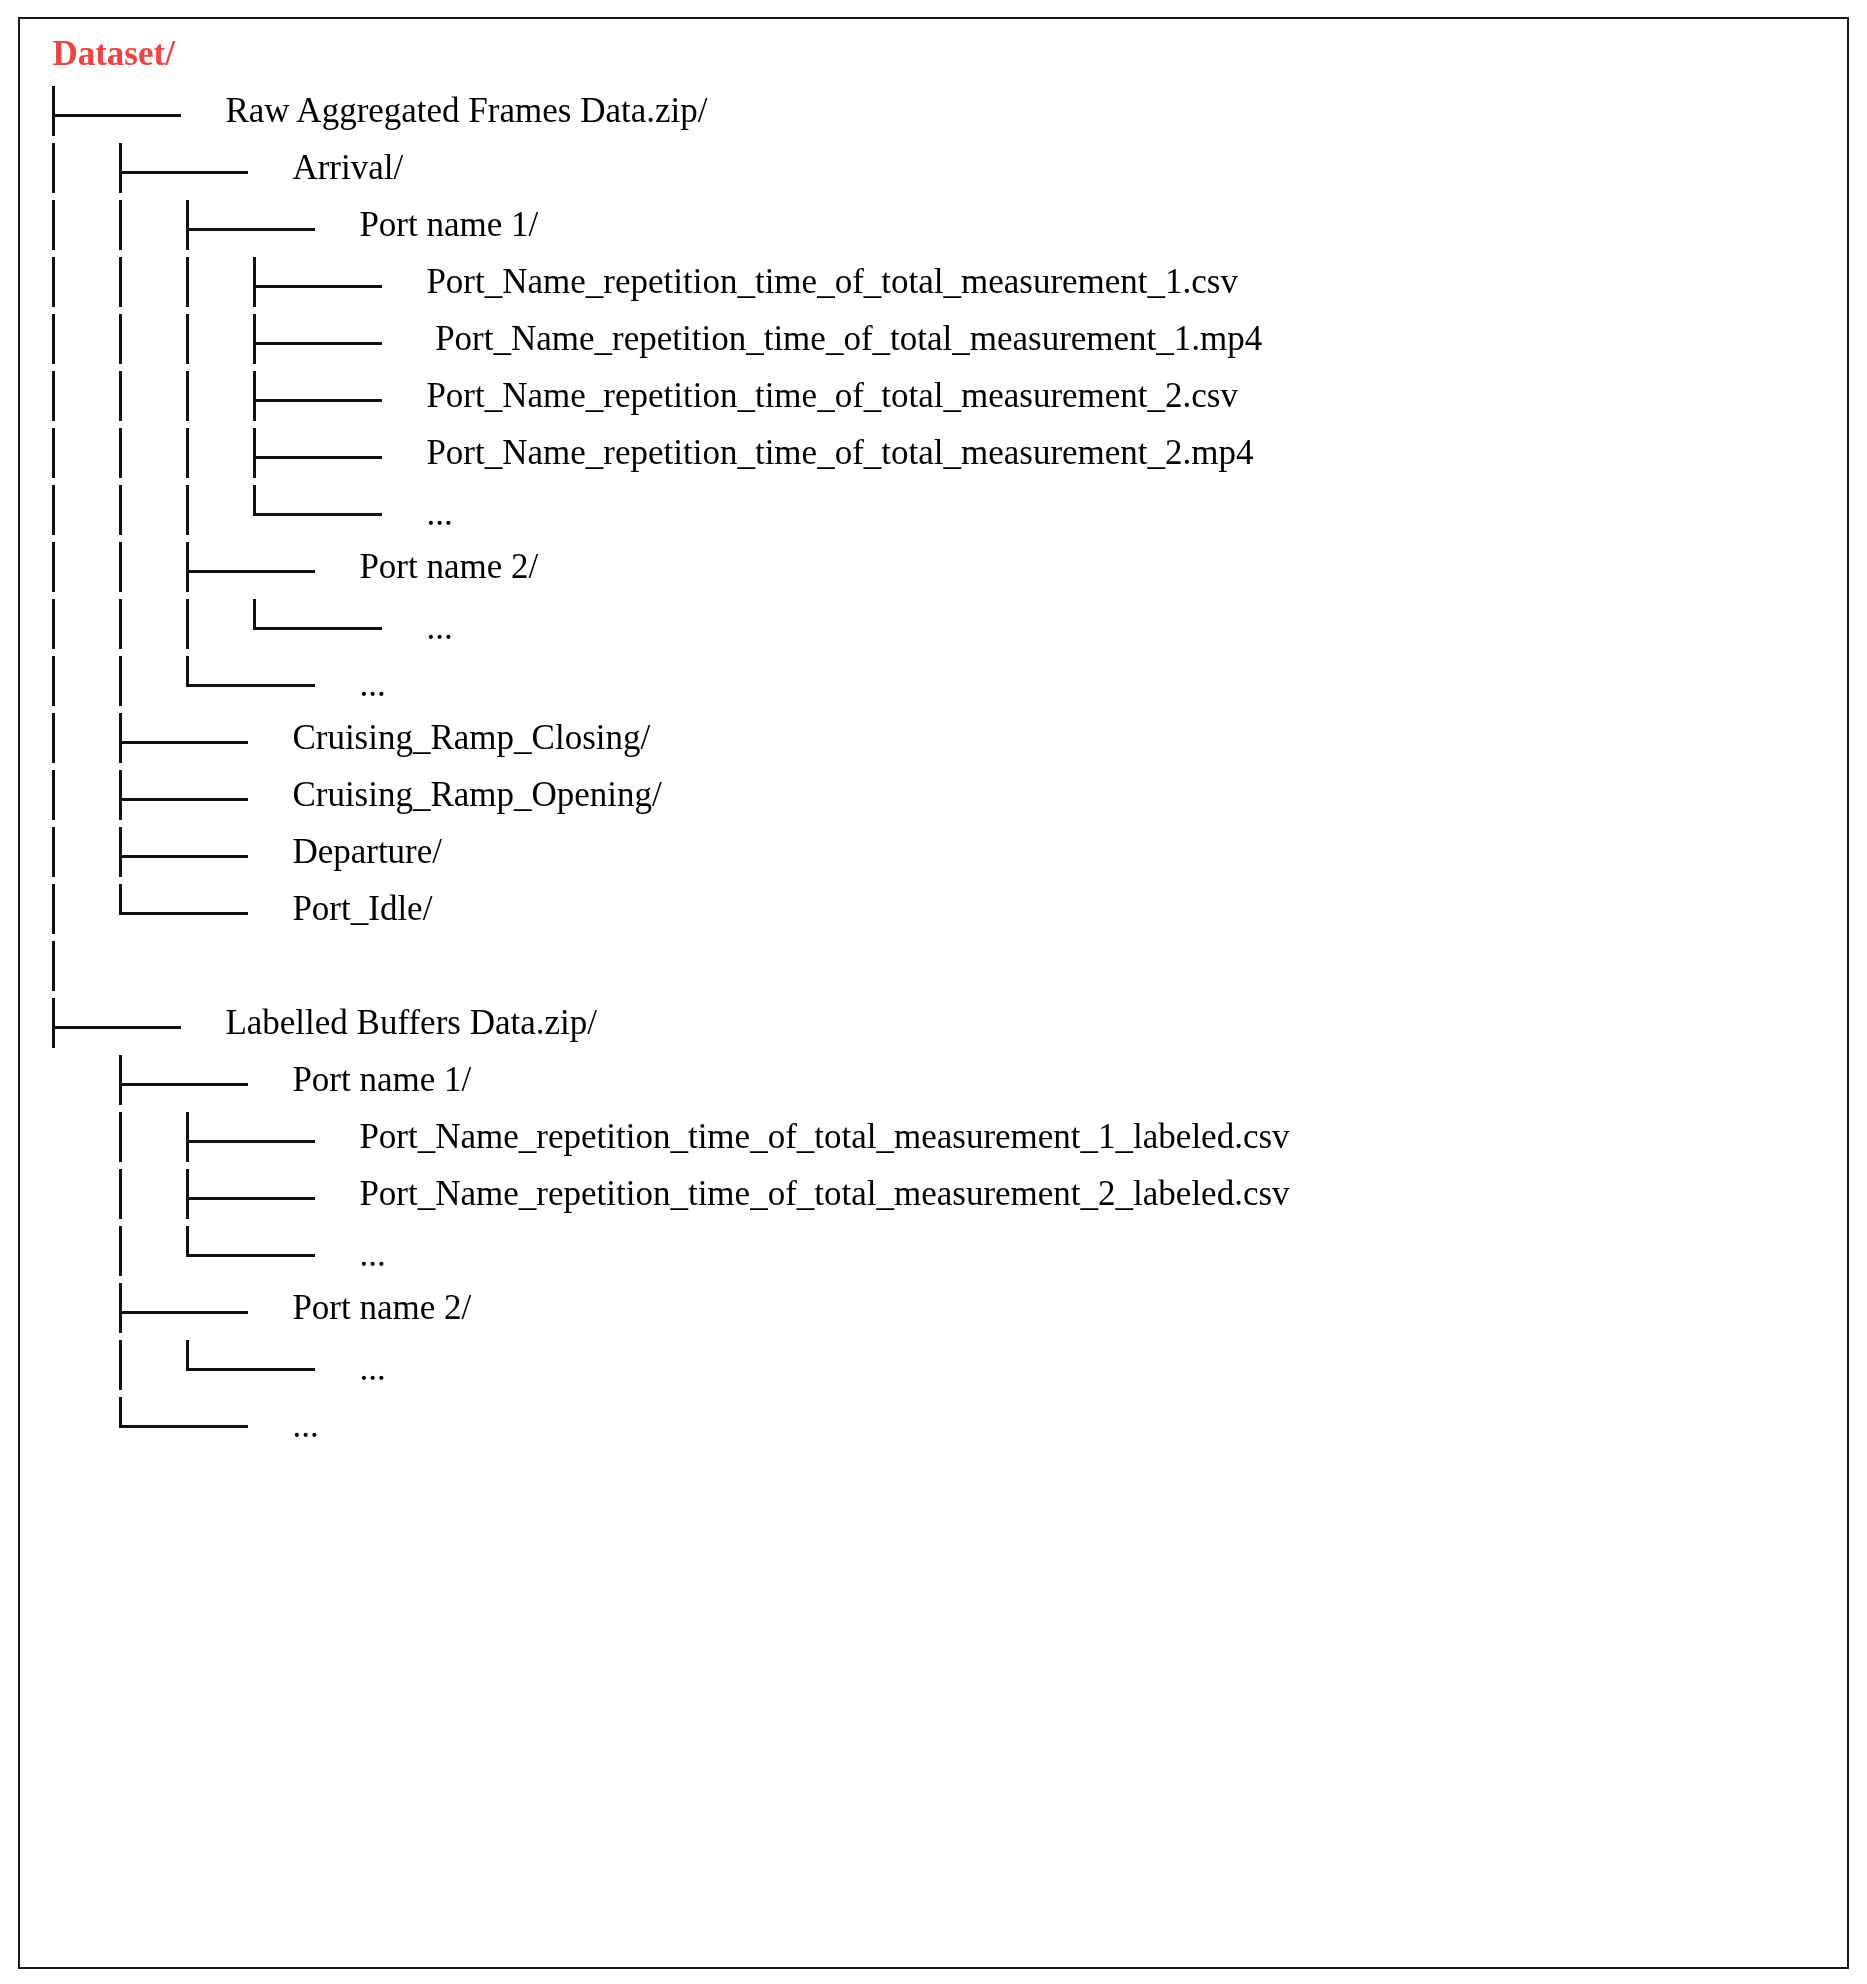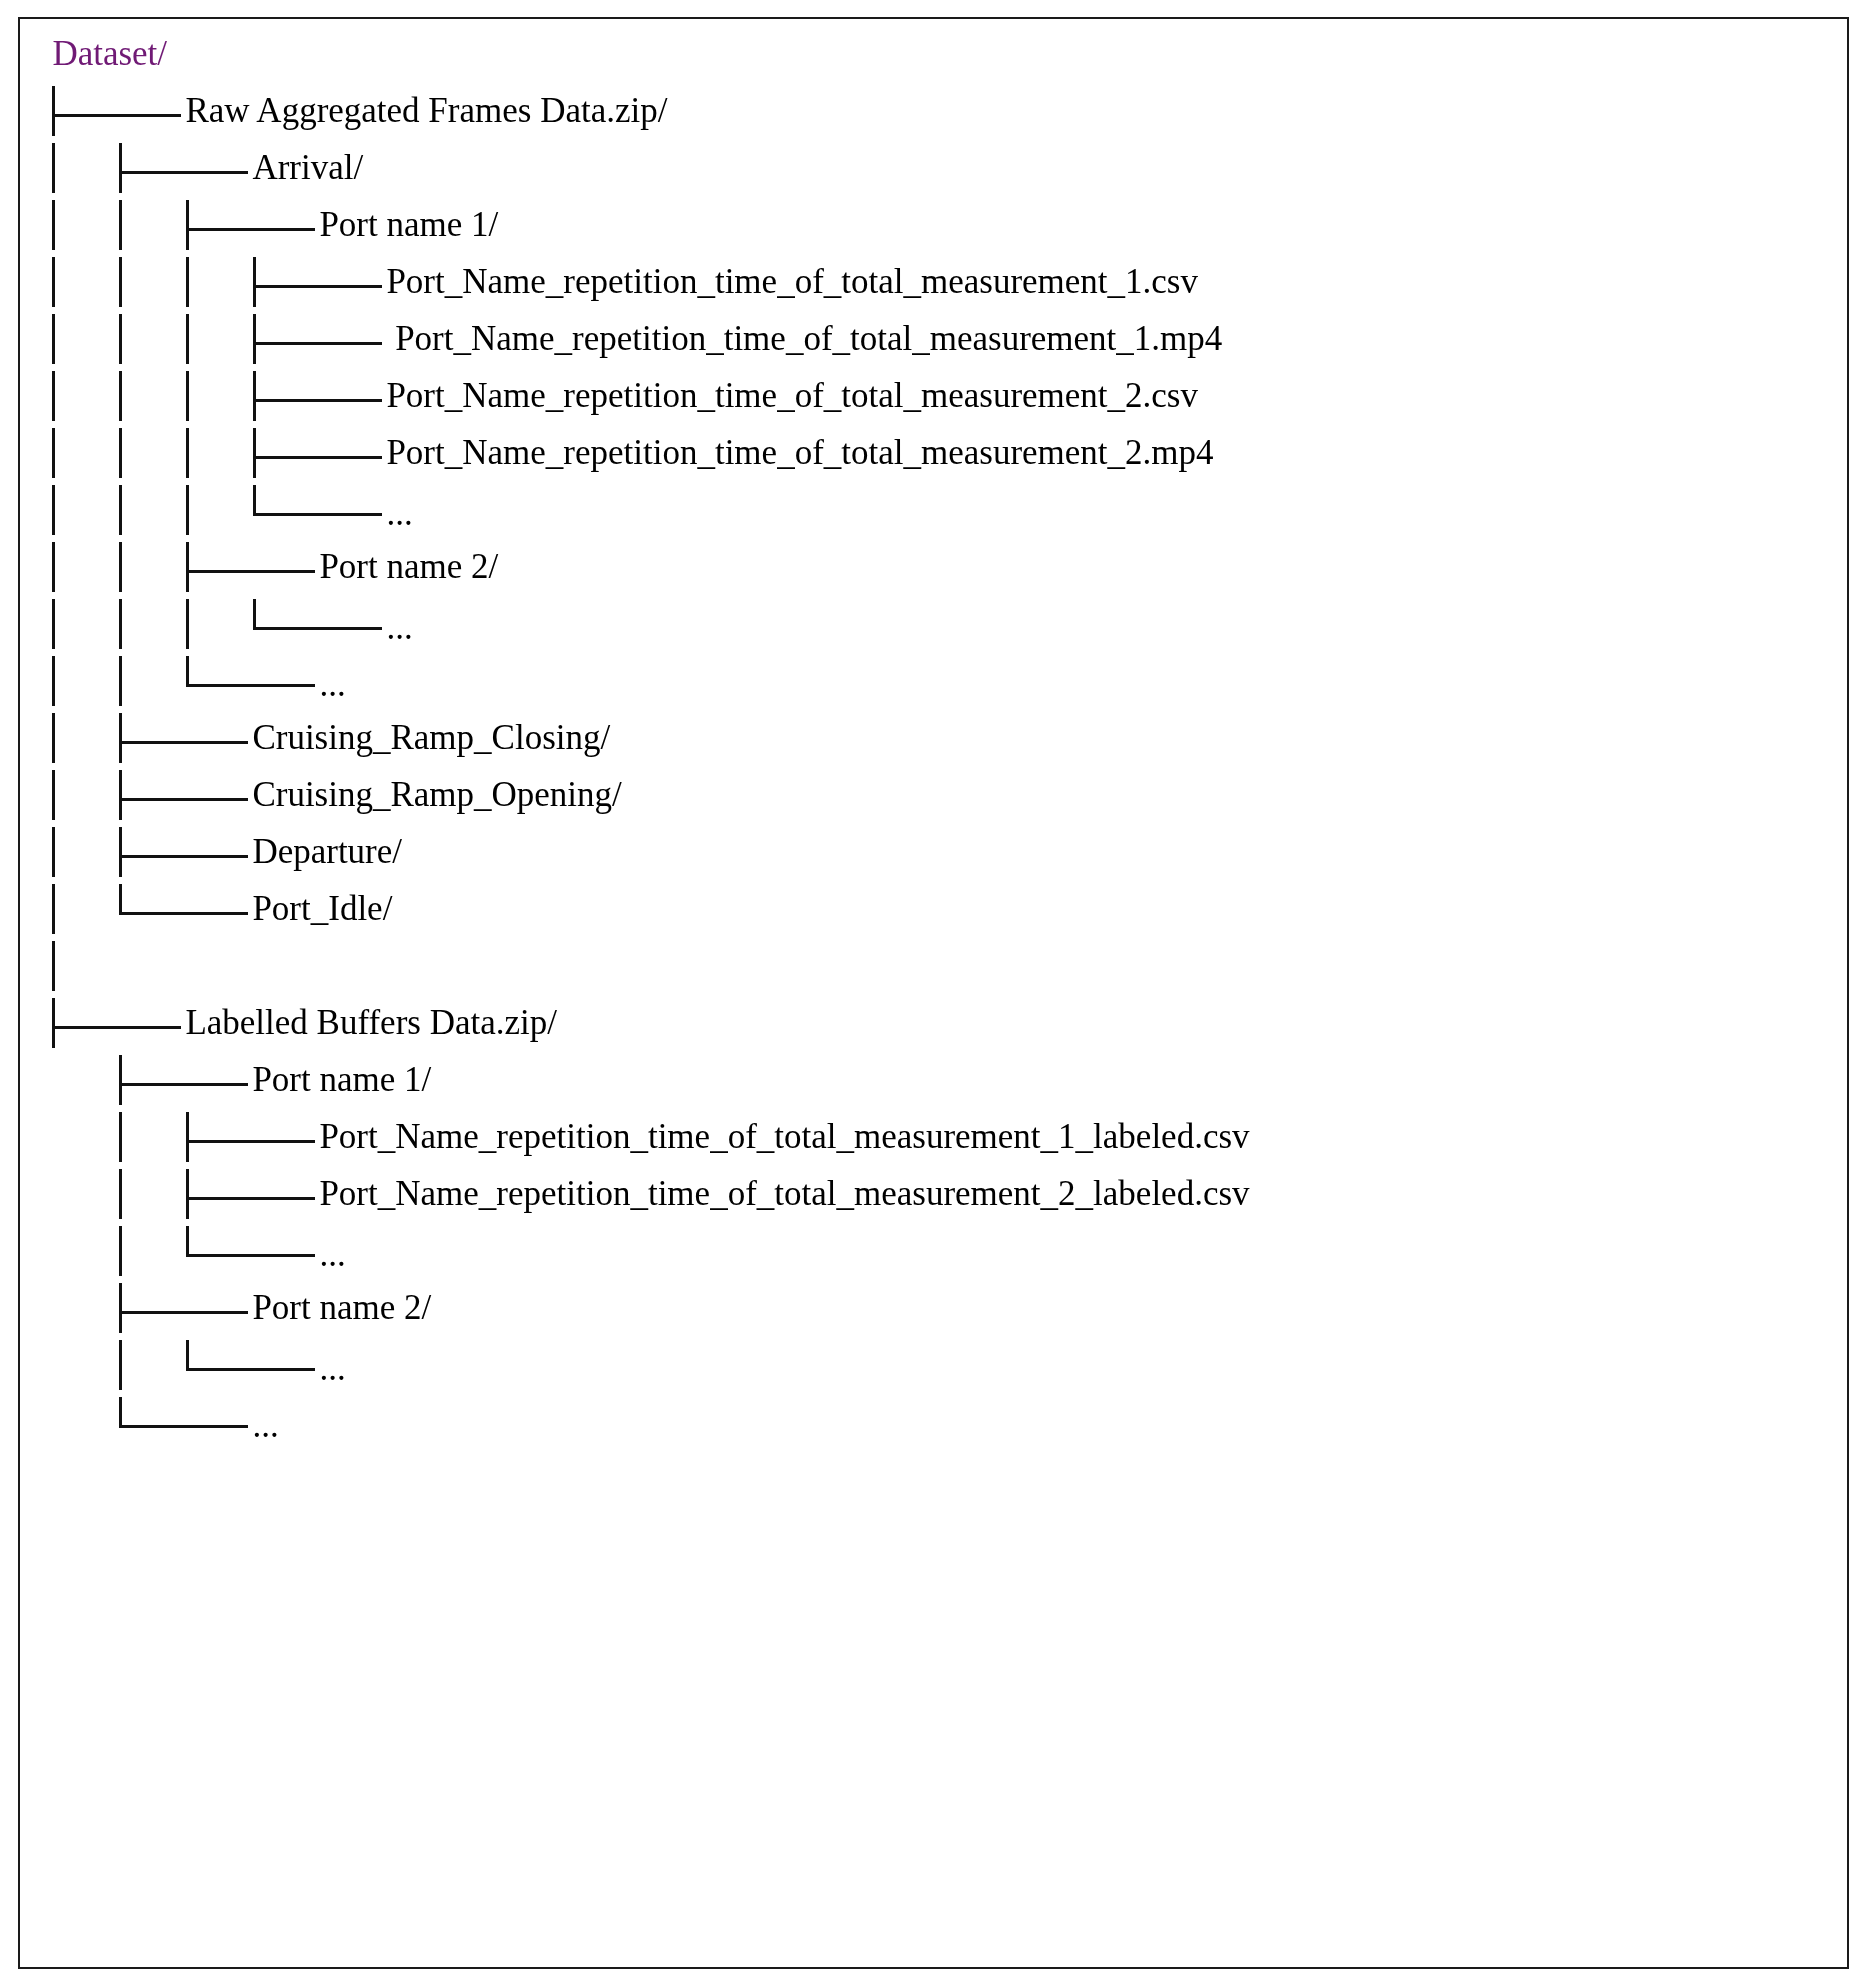--- a/index.html
+++ b/index.html
@@ -113,30 +113,32 @@
     width: 67px;
   }
   .node-label {
     display: inline-block;
     vertical-align: top;
     height: 57px;
     line-height: 57px;
     white-space: pre;
     font-size: 35px;
     color: #000000;
+    margin-left: 40px;
   }
   .node-label.dots {
     font-size: 35px;
     line-height: 65px;
   }
   .root-label {
     display: inline-block;
     font-size: 35px;
     line-height: 57px;
-    color: #701a75;
+    color: #ef4444;
+    font-weight: bold;
   }
 </style>
 </head>
 <body>
 
 <div id="figure-frame">
   <div id="tree-box">
     <div id="tree-listing"><div class="tree-row"><span class="root-label">Dataset/</span></div><div class="tree-row"><span class="cell arm2 tee"></span><span class="node-label">Raw Aggregated Frames Data.zip/</span></div><div class="tree-row"><span class="cell pipe"></span><span class="cell arm2 tee"></span><span class="node-label">Arrival/</span></div><div class="tree-row"><span class="cell pipe"></span><span class="cell pipe"></span><span class="cell arm2 tee"></span><span class="node-label">Port name 1/</span></div><div class="tree-row"><span class="cell pipe"></span><span class="cell pipe"></span><span class="cell pipe"></span><span class="cell arm2 tee"></span><span class="node-label">Port_Name_repetition_time_of_total_measurement_1.csv</span></div><div class="tree-row"><span class="cell pipe"></span><span class="cell pipe"></span><span class="cell pipe"></span><span class="cell arm2 tee"></span><span class="node-label"> Port_Name_repetition_time_of_total_measurement_1.mp4</span></div><div class="tree-row"><span class="cell pipe"></span><span class="cell pipe"></span><span class="cell pipe"></span><span class="cell arm2 tee"></span><span class="node-label">Port_Name_repetition_time_of_total_measurement_2.csv</span></div><div class="tree-row"><span class="cell pipe"></span><span class="cell pipe"></span><span class="cell pipe"></span><span class="cell arm2 tee"></span><span class="node-label">Port_Name_repetition_time_of_total_measurement_2.mp4</span></div><div class="tree-row"><span class="cell pipe"></span><span class="cell pipe"></span><span class="cell pipe"></span><span class="cell arm2 elbow"></span><span class="node-label dots">...</span></div><div class="tree-row"><span class="cell pipe"></span><span class="cell pipe"></span><span class="cell arm2 tee"></span><span class="node-label">Port name 2/</span></div><div class="tree-row"><span class="cell pipe"></span><span class="cell pipe"></span><span class="cell pipe"></span><span class="cell arm2 elbow"></span><span class="node-label dots">...</span></div><div class="tree-row"><span class="cell pipe"></span><span class="cell pipe"></span><span class="cell arm2 elbow"></span><span class="node-label dots">...</span></div><div class="tree-row"><span class="cell pipe"></span><span class="cell arm2 tee"></span><span class="node-label">Cruising_Ramp_Closing/</span></div><div class="tree-row"><span class="cell pipe"></span><span class="cell arm2 tee"></span><span class="node-label">Cruising_Ramp_Opening/</span></div><div class="tree-row"><span class="cell pipe"></span><span class="cell arm2 tee"></span><span class="node-label">Departure/</span></div><div class="tree-row"><span class="cell pipe"></span><span class="cell arm2 elbow"></span><span class="node-label">Port_Idle/</span></div><div class="tree-row"><span class="cell pipe"></span></div><div class="tree-row"><span class="cell arm2 tee"></span><span class="node-label">Labelled Buffers Data.zip/</span></div><div class="tree-row"><span class="cell blank"></span><span class="cell arm2 tee"></span><span class="node-label">Port name 1/</span></div><div class="tree-row"><span class="cell blank"></span><span class="cell pipe"></span><span class="cell arm2 tee"></span><span class="node-label">Port_Name_repetition_time_of_total_measurement_1_labeled.csv</span></div><div class="tree-row"><span class="cell blank"></span><span class="cell pipe"></span><span class="cell arm2 tee"></span><span class="node-label">Port_Name_repetition_time_of_total_measurement_2_labeled.csv</span></div><div class="tree-row"><span class="cell blank"></span><span class="cell pipe"></span><span class="cell arm2 elbow"></span><span class="node-label dots">...</span></div><div class="tree-row"><span class="cell blank"></span><span class="cell arm2 tee"></span><span class="node-label">Port name 2/</span></div><div class="tree-row"><span class="cell blank"></span><span class="cell pipe"></span><span class="cell arm2 elbow"></span><span class="node-label dots">...</span></div><div class="tree-row"><span class="cell blank"></span><span class="cell arm2 elbow"></span><span class="node-label dots">...</span></div></div>
   </div>
 </div>

